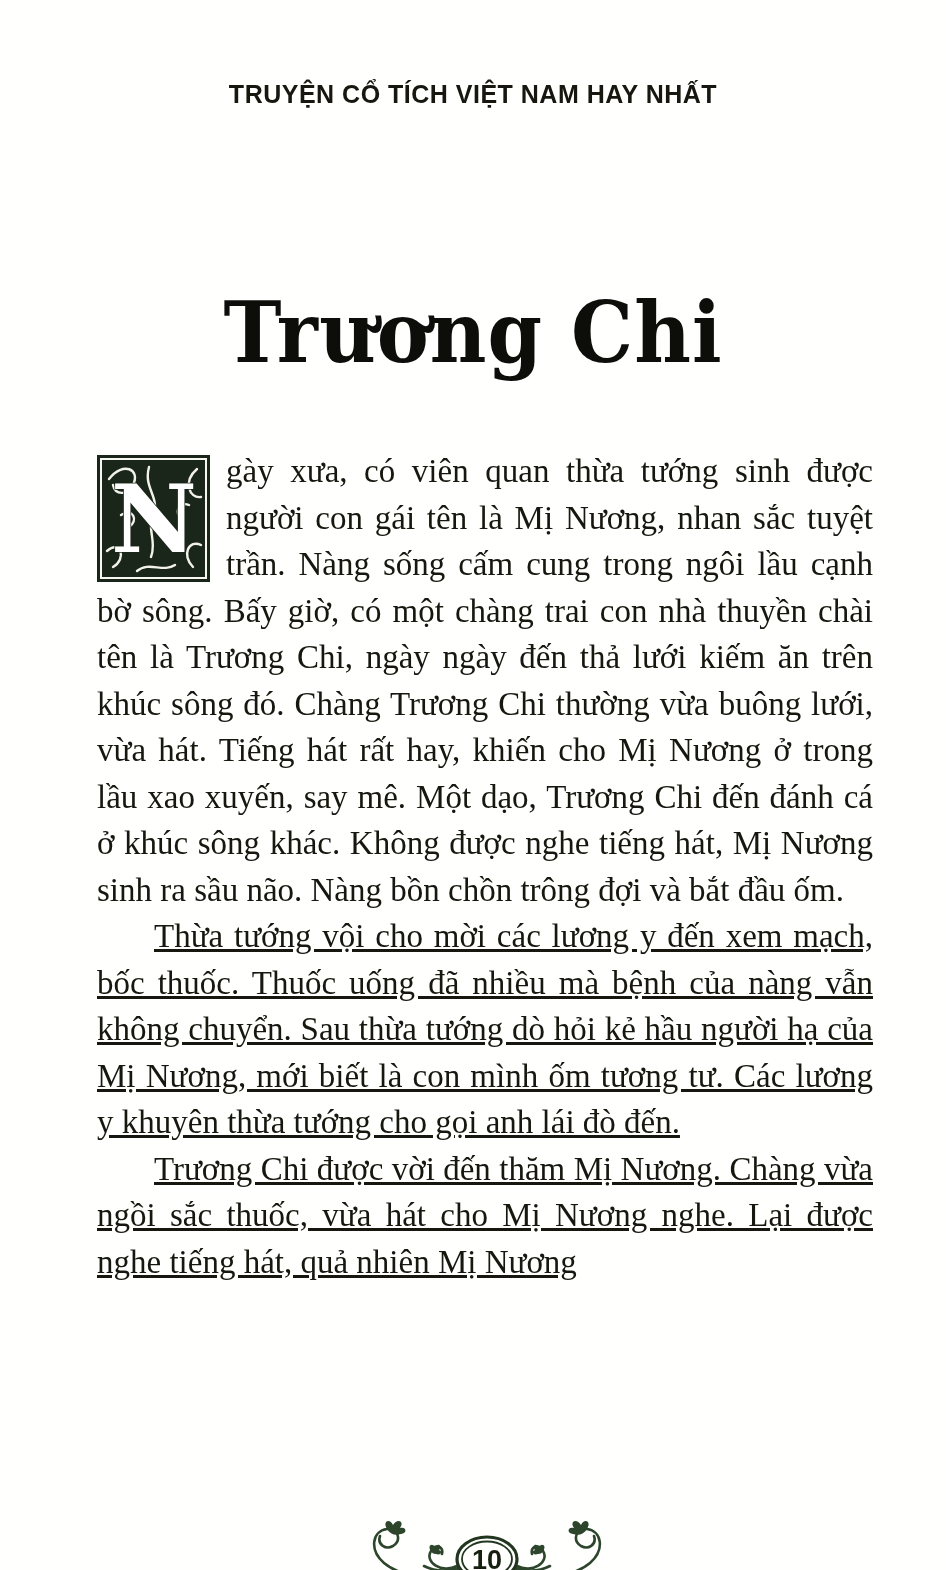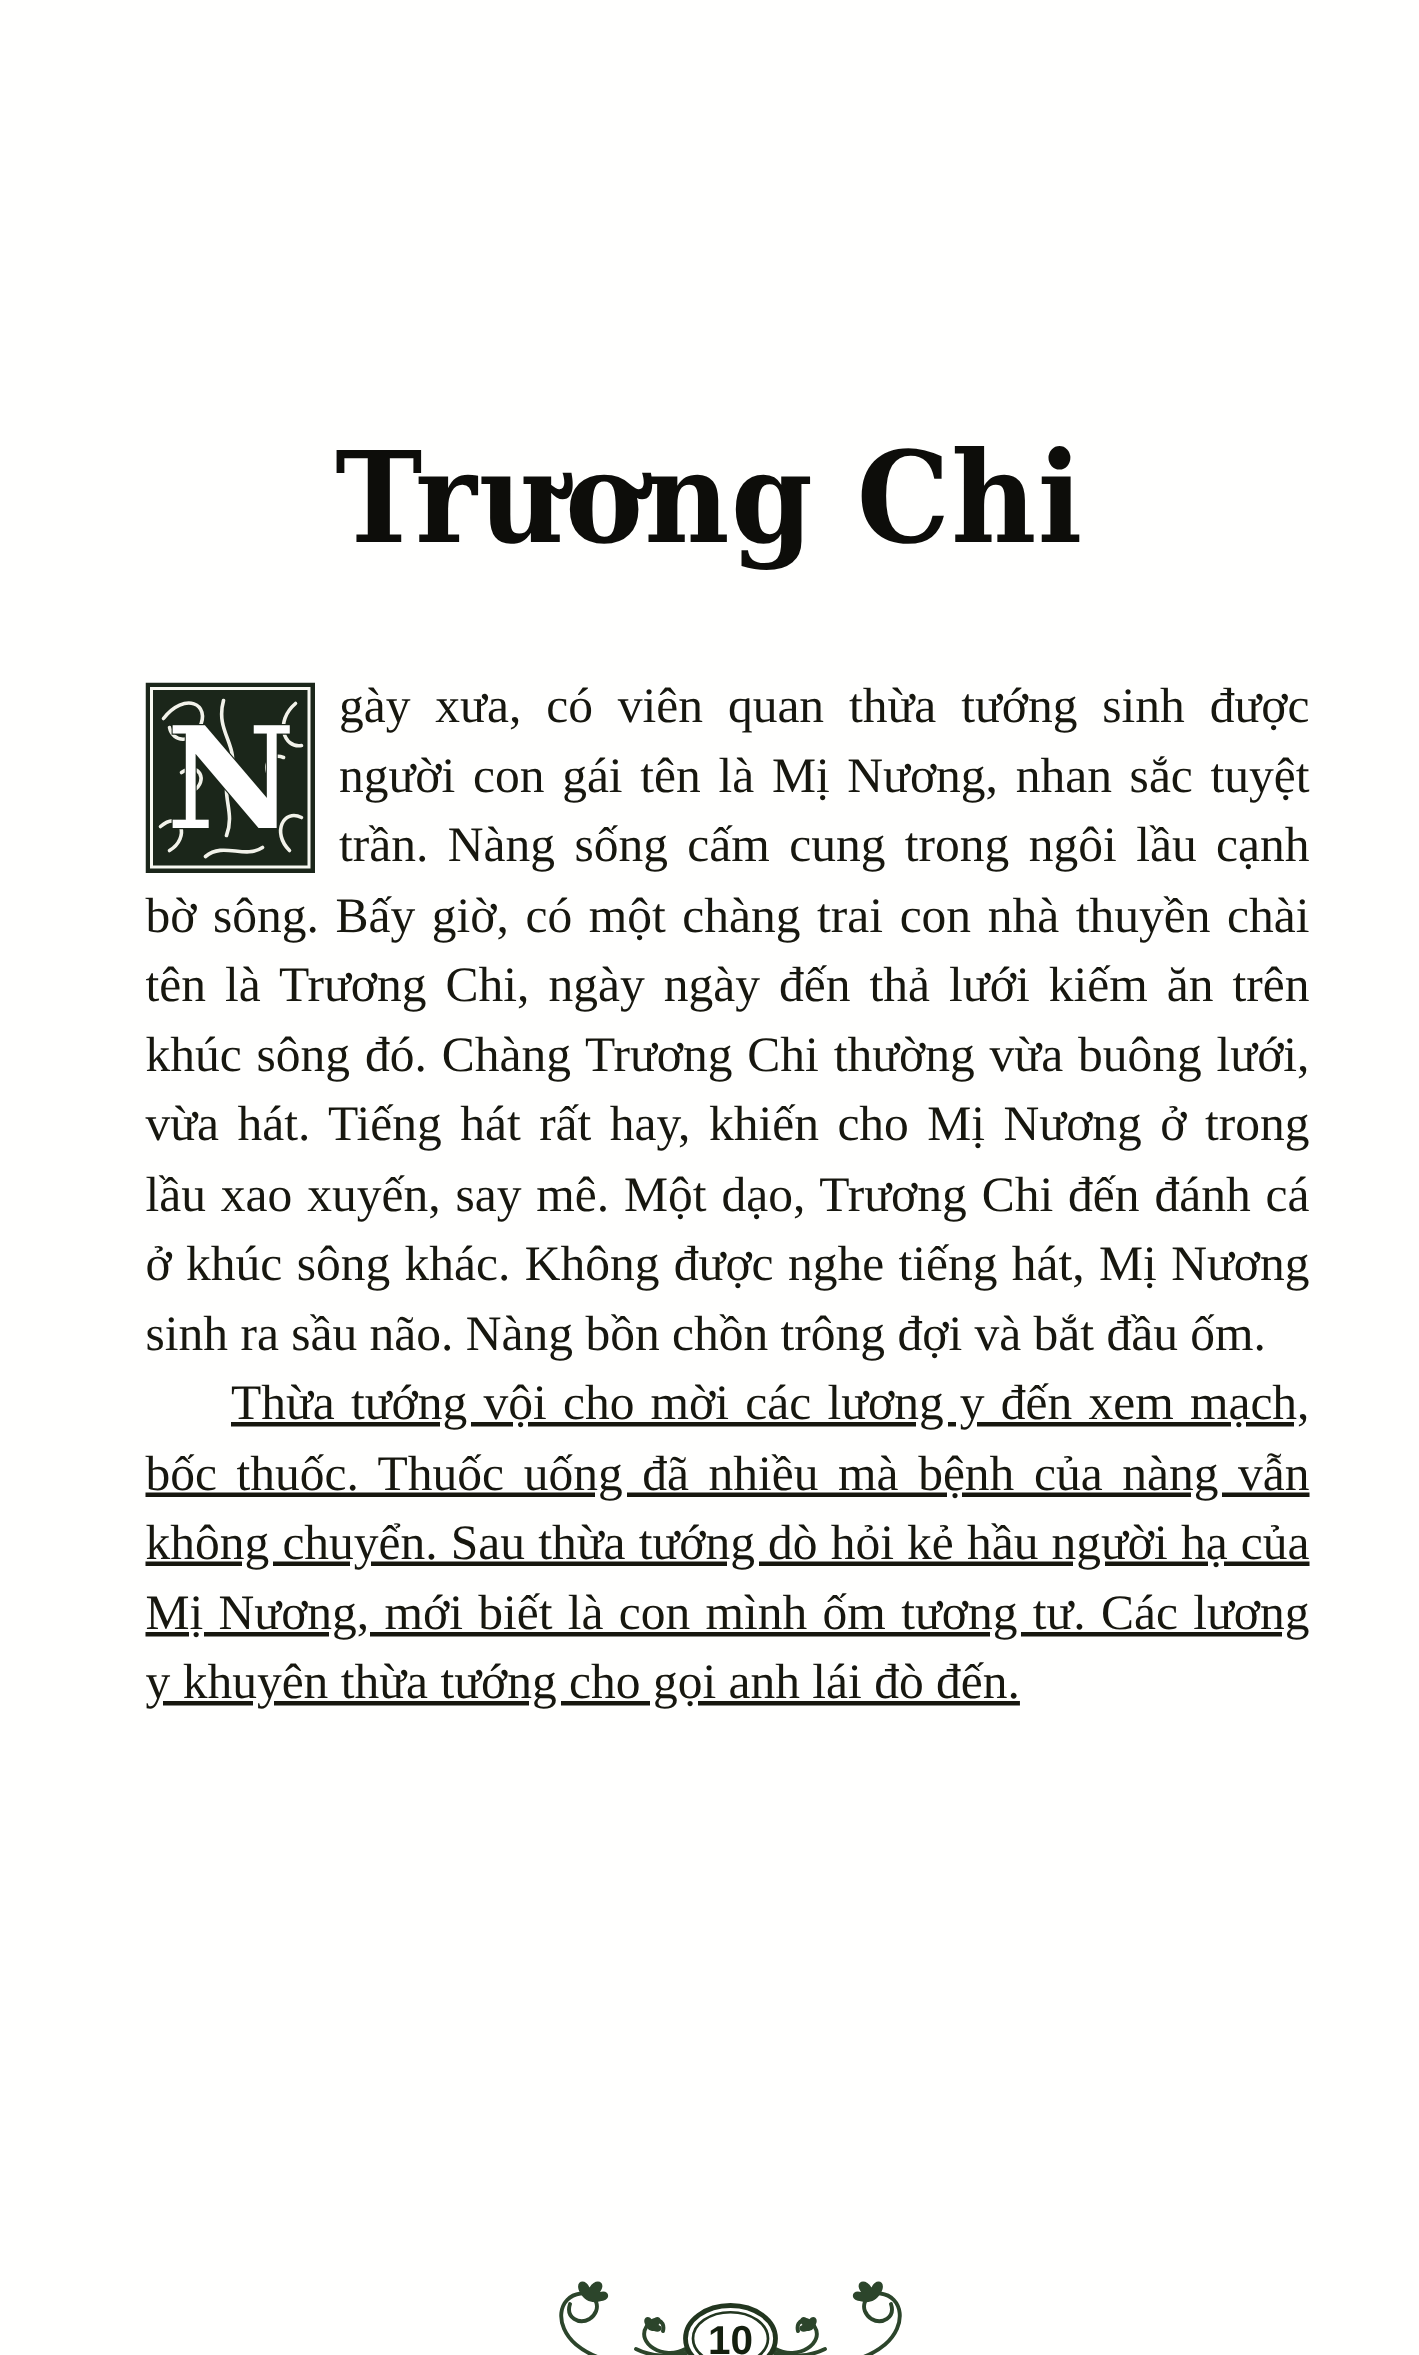--- a/index.html
+++ b/index.html
@@ -76,20 +76,21 @@
     width: 250px;
     height: 82px;
   }
   .footer-ornament svg { display: block; }
 </style>
 </head>
 <body>
 
 <div class="page">
 
+  <div class="running-header">TRUYỆN CỔ TÍCH VIỆT NAM HAY NHẤT</div>
 
   <div class="story-title">Trương Chi</div>
 
   <div class="body-text">
 
     <p>
       <span class="dropcap-wrap">
         <svg viewBox="0 0 113 127" width="113" height="127" xmlns="http://www.w3.org/2000/svg">
           <rect x="0" y="0" width="113" height="127" fill="#1b261a"></rect>
           <rect x="4" y="4" width="105" height="119" fill="none" stroke="#f8f8f2" stroke-width="2"></rect>
@@ -104,20 +105,21 @@
             <path d="M40,116 C52,106 66,118 78,110"></path>
           </g>
           <text x="57" y="97" text-anchor="middle" font-family="DejaVu Serif, serif" font-weight="bold" font-size="94" fill="#ffffff" stroke="#1b261a" stroke-width="1.5" paint-order="stroke">N</text>
         </svg>
       </span>
       <span>gày xưa, có viên quan thừa tướng sinh được người con gái tên là Mị Nương, nhan sắc tuyệt trần. Nàng sống cấm cung trong ngôi lầu cạnh bờ sông. Bấy giờ, có một chàng trai con nhà thuyền chài tên là Trương Chi, ngày ngày đến thả lưới kiếm ăn trên khúc sông đó. Chàng Trương Chi thường vừa buông lưới, vừa hát. Tiếng hát rất hay, khiến cho Mị Nương ở trong lầu xao xuyến, say mê. Một dạo, Trương Chi đến đánh cá ở khúc sông khác. Không được nghe tiếng hát, Mị Nương sinh ra sầu não. Nàng bồn chồn trông đợi và bắt đầu ốm.</span>
     </p>
 
     <p class="indented">Thừa tướng vội cho mời các lương y đến xem mạch, bốc thuốc. Thuốc uống đã nhiều mà bệnh của nàng vẫn không chuyển. Sau thừa tướng dò hỏi kẻ hầu người hạ của Mị Nương, mới biết là con mình ốm tương tư. Các lương y khuyên thừa tướng cho gọi anh lái đò đến.</p>
 
+    <p class="indented">Trương Chi được vời đến thăm Mị Nương. Chàng vừa ngồi sắc thuốc, vừa hát cho Mị Nương nghe. Lại được nghe tiếng hát, quả nhiên Mị Nương</p>
 
   </div>
 
   <div class="footer-ornament">
     <svg viewBox="0 0 250 82" width="250" height="82" xmlns="http://www.w3.org/2000/svg">
 
       <g fill="none" stroke="#2c452b" stroke-width="2.6" stroke-linecap="round">
         <path d="M97,52 C72,64 40,62 22,47 C7,34 10,15 25,13 C36,12 40,24 31,30 C24,34 15,29 18,20"></path>
         <path d="M95,50 C80,58 62,46 69,35 C73,28 82,30 80,38"></path>
         <path d="M97,52 C85,56 72,55 62,50"></path>

